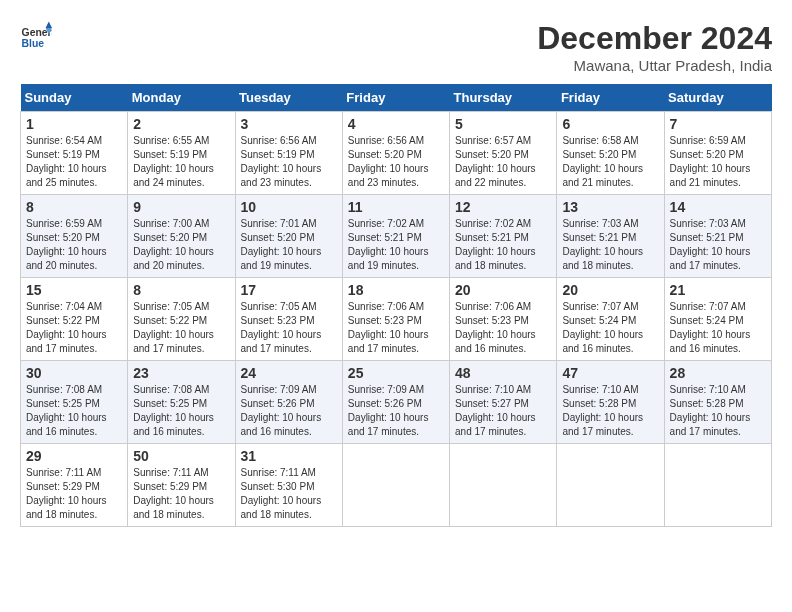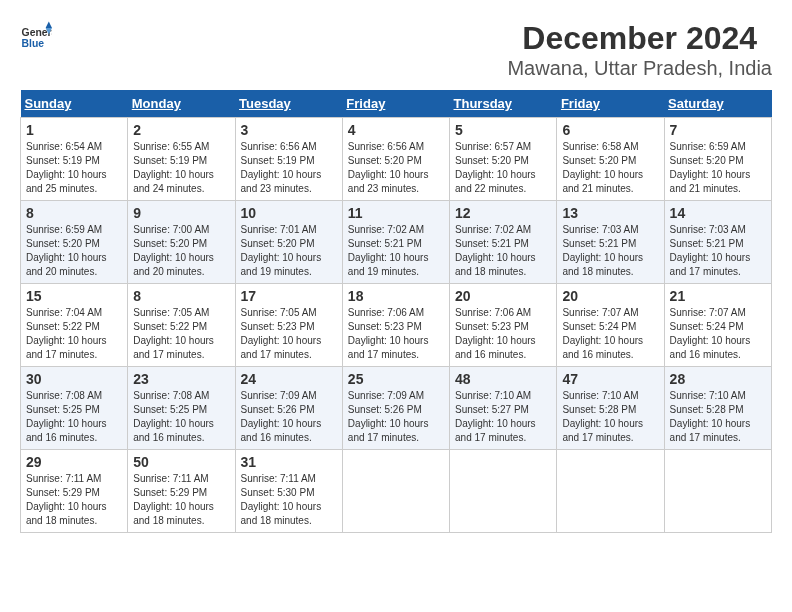--- a/index.html
+++ b/index.html
@@ -25,39 +25,37 @@
       width: 32px;
       height: 32px;
     }
     .title-area {
       text-align: right;
     }
     .month-title {
       font-size: 32px;
       font-weight: bold;
       color: #333;
-      text-align: center;
     }
     .location-title {
-      font-size: 20px;
+      font-size: 15px;
       color: #555;
     }
     .calendar-table {
       width: 100%;
       border-collapse: collapse;
       font-size: 11px;
     }
     .calendar-table th {
       background-color: #1a5fa8;
       color: white;
       padding: 6px 4px;
       text-align: left;
       font-size: 13px;
       font-weight: bold;
-      text-decoration: underline;
     }
     .calendar-table td {
       border: 1px solid #ccc;
       vertical-align: top;
       padding: 4px 5px;
       height: 80px;
       width: 108px;
     }
     .day-num {
       font-size: 14px;

